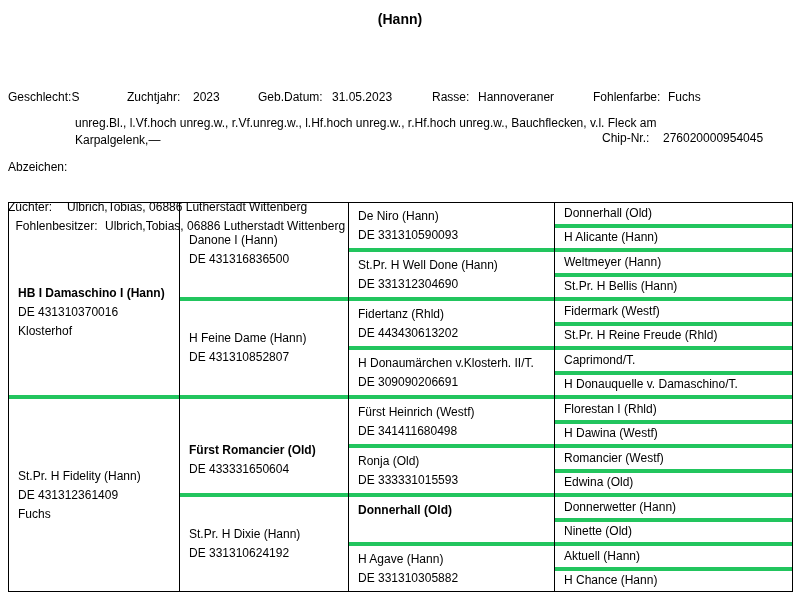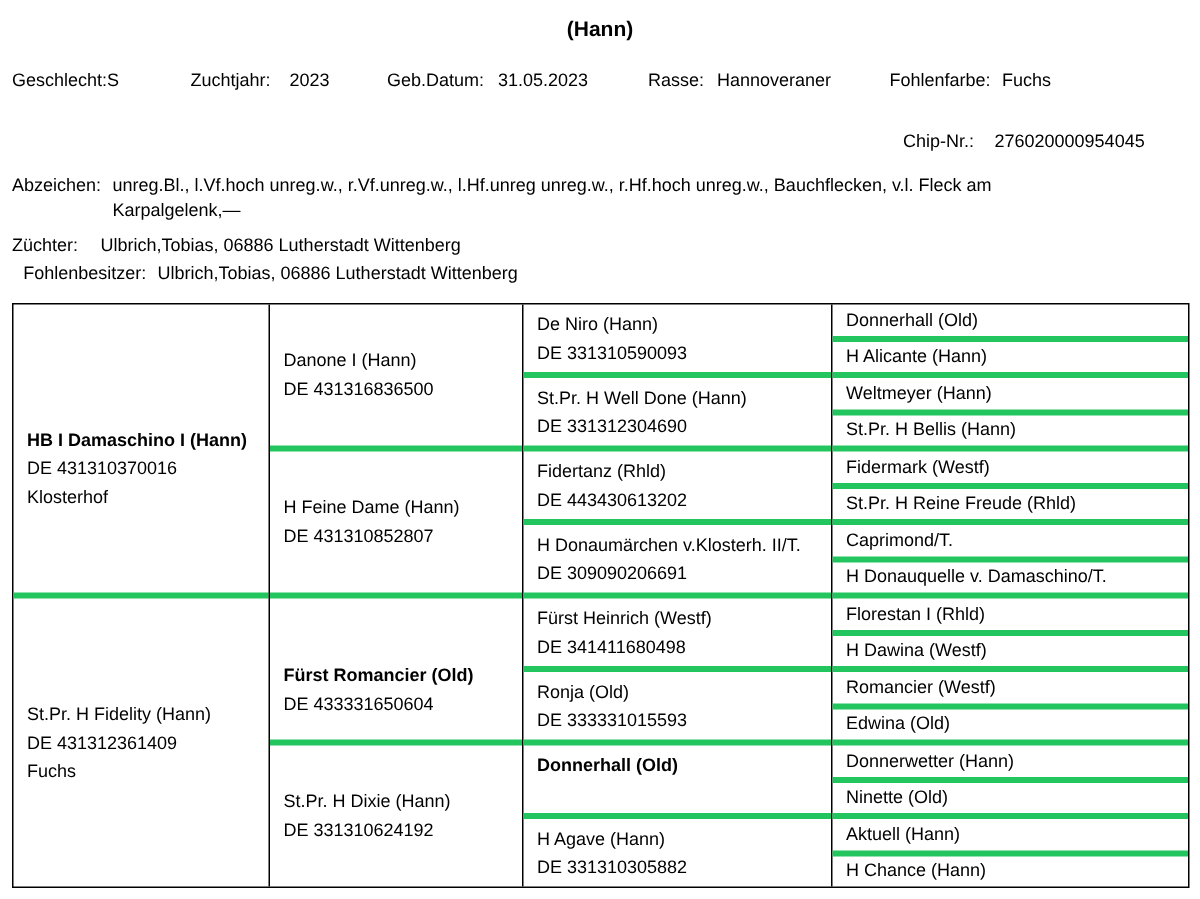--- a/index.html
+++ b/index.html
@@ -6,21 +6,21 @@
   .page{
     position:relative;width:800px;height:599px;background:#fff;
     font-family:"Liberation Sans","DejaVu Sans",sans-serif;
     color:#000;overflow:hidden;
   }
   .title{
     position:absolute;top:9px;left:0;width:800px;text-align:center;
     font-size:14px;font-weight:bold;line-height:20px;
   }
   .abs{position:absolute;font-size:12px;line-height:14px;white-space:nowrap;}
-  .lbl{display:inline-block;}
+  .lbl{display:inline-block;margin-top:44px;}
   .inforow{top:46px;}
   .grp-geschlecht{left:8px;}   .grp-geschlecht .lbl{min-width:55px;}
   .grp-zuchtjahr{left:127px;}  .grp-zuchtjahr .lbl{min-width:66px;}
   .grp-gebdatum{left:258px;}   .grp-gebdatum .lbl{min-width:74px;}
   .grp-rasse{left:432px;}      .grp-rasse .lbl{min-width:46px;}
   .grp-fohlenfarbe{left:593px;}.grp-fohlenfarbe .lbl{min-width:75px;}
   .grp-chip{left:602px;top:87px;} .grp-chip .lbl{min-width:61px;}
   .abzeichen{left:8px;top:116px;display:flex;}
   .abzeichen .lbl{width:67px;flex:0 0 67px;}
   .abzeichen .val div{line-height:19px;margin-top:-2px;}
@@ -67,21 +67,21 @@
   <div class="abs inforow grp-fohlenfarbe">
     <span class="lbl">Fohlenfarbe:</span><span>Fuchs</span>
   </div>
   <div class="abs grp-chip">
     <span class="lbl">Chip-Nr.:</span><span>276020000954045</span>
   </div>
 
   <div class="abs abzeichen">
     <span class="lbl">Abzeichen:</span>
     <span class="val">
-      <div>unreg.Bl., l.Vf.hoch unreg.w., r.Vf.unreg.w., l.Hf.unreg unreg.w., r.Hf.hoch unreg.w., Bauchflecken, v.l. Fleck am</div>
+      <div>unreg.Bl., l.Vf.hoch unreg.w., r.Vf.unreg.w., l.Hf.hoch unreg.w., r.Hf.hoch unreg.w., Bauchflecken, v.l. Fleck am</div>
       <div>Karpalgelenk,—</div>
     </span>
   </div>
 
   <div class="abs zuechter">
     <span class="lbl">Züchter:</span><span>Ulbrich,Tobias, 06886 Lutherstadt Wittenberg</span>
   </div>
   <div class="abs fohlenbesitzer">
     <span class="lbl">Fohlenbesitzer:</span><span>Ulbrich,Tobias, 06886 Lutherstadt Wittenberg</span>
   </div>

